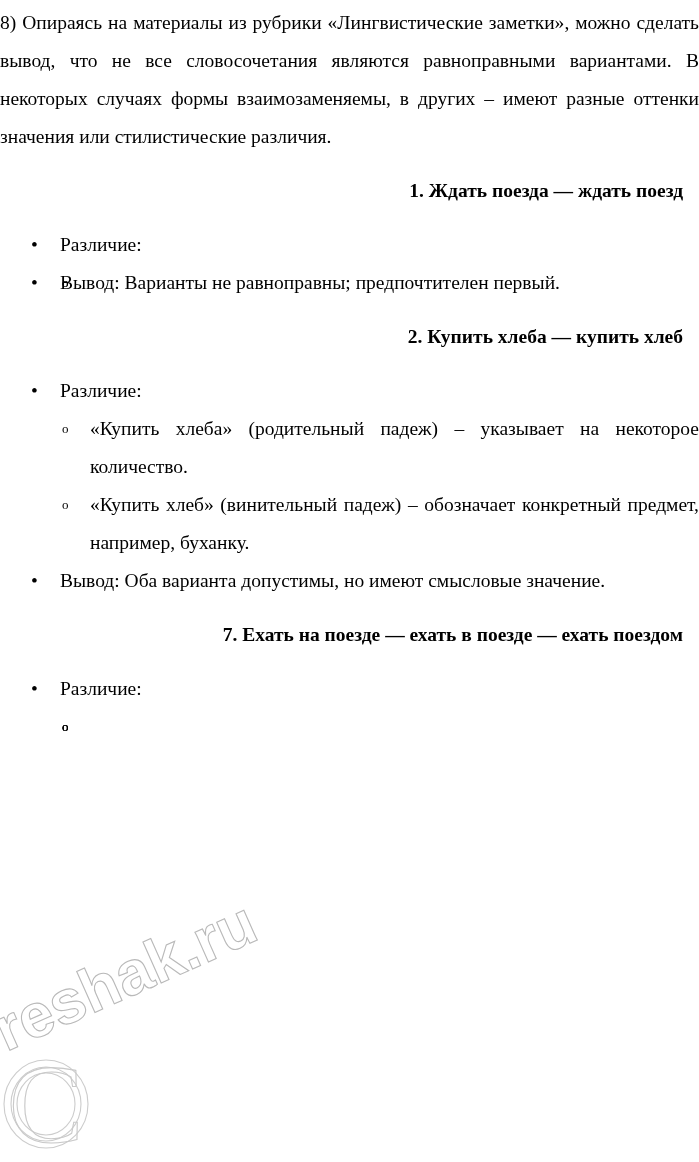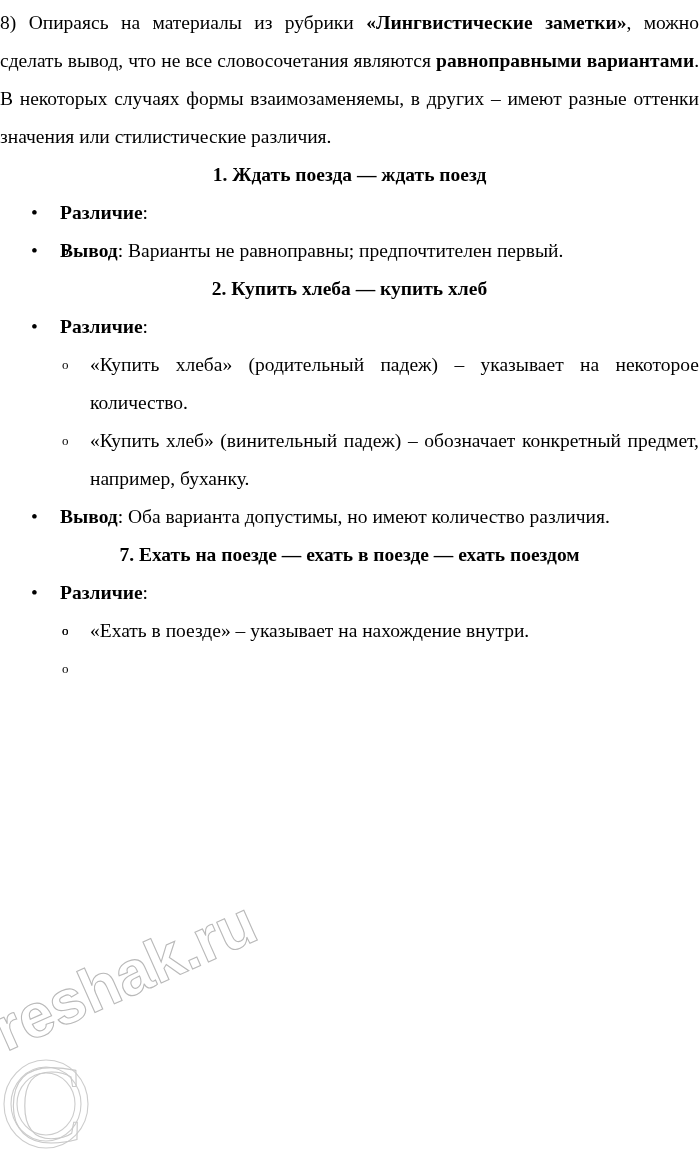--- a/index.html
+++ b/index.html
@@ -30,26 +30,26 @@
     text-align: justify;
     text-justify: inter-word;
     margin: 0;
     padding: 0;
   }
 
   .heading {
     font-size: 19.5px;
     line-height: 38px;
     font-weight: bold;
-    text-align: center;
-    margin: 0;
+    text-align: right;
+    margin: 16px;
     white-space: nowrap;
   }
 
-  .b { font-weight: bold; }
+  .b { font-weight: normal; }
 
   
   .li1 {
     position: relative;
     font-size: 19.5px;
     line-height: 38px;
     text-align: justify;
     text-justify: inter-word;
     margin: 0;
     padding-left: 60px;
@@ -163,34 +163,34 @@
 
   <p class="li2">
     <span class="mk">o</span><span>«Купить хлеба» (родительный падеж) – указывает на некоторое количество.</span>
   </p>
 
   <p class="li2">
     <span class="mk">o</span><span>«Купить хлеб» (винительный падеж) – обозначает конкретный предмет, например, буханку.</span>
   </p>
 
   <p class="li1">
-    <span class="mk">•</span><span class="b">Вывод</span><span>: Оба варианта допустимы, но имеют количество различия.</span>
+    <span class="mk">•</span><span class="b">Вывод</span><span>: Оба варианта допустимы, но имеют смысловые значение.</span>
   </p>
 
   <h2 class="heading">7. Ехать на поезде — ехать в поезде — ехать поездом</h2>
 
   <p class="li1">
     <span class="mk">•</span><span class="b">Различие</span><span>:</span>
   </p>
 
   <p class="li2">
     <span class="mk">o</span>
   </p>
 
   <p class="li2">
-    <span class="mk">o</span><span>«Ехать в поезде» – указывает на нахождение внутри.</span>
+    <span class="mk">o</span>
   </p>
 
   <p class="li2">
     <span class="mk">o</span>
   </p>
 
 </div>
 
 </body></html>

